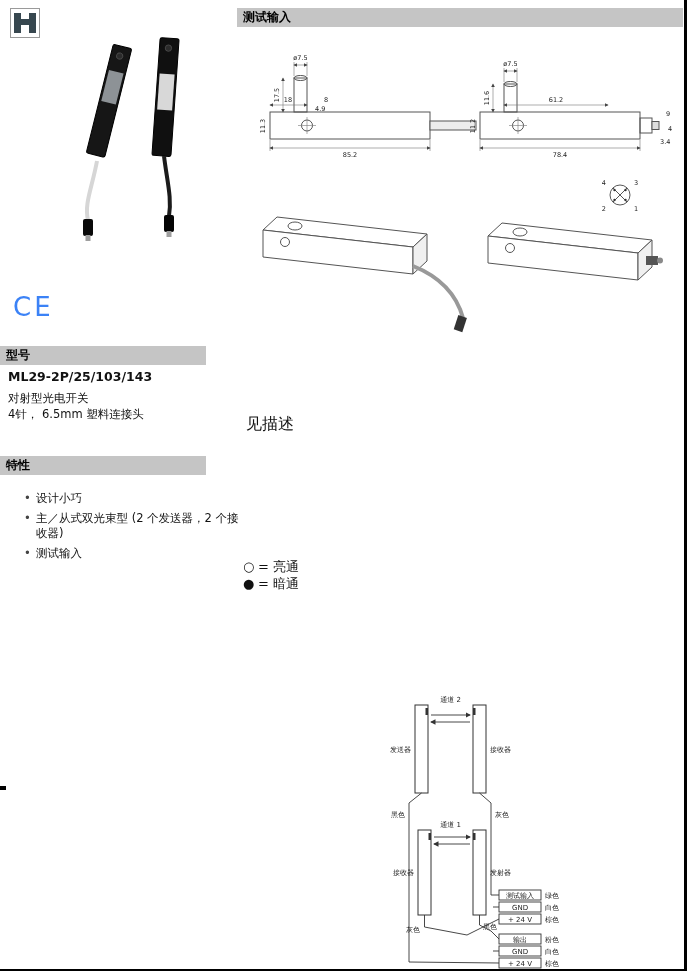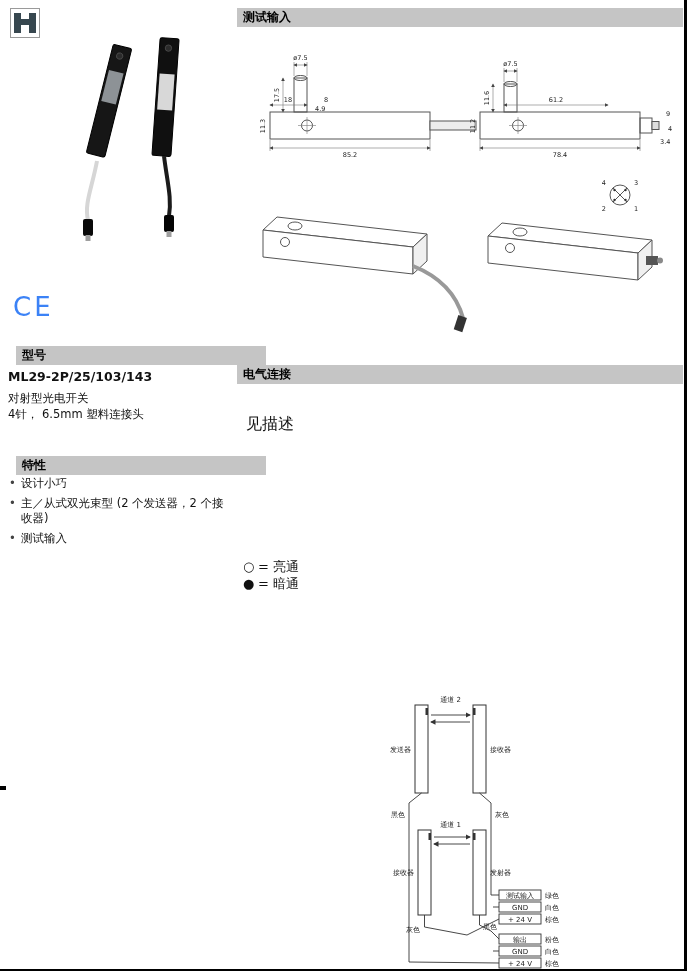--- a/index.html
+++ b/index.html
@@ -2,28 +2,28 @@
 <html><head>
 <meta charset="utf-8">
 <style>
   html,body{margin:0;padding:0;background:#e9e9e9}
   .page{position:relative;width:687px;height:971px;background:#fff;overflow:hidden;
         border-right:3px solid #000;border-bottom:2px solid #000;box-sizing:border-box;
         font-family:"DejaVu Sans","Liberation Sans",sans-serif;color:#111;margin:0 auto}
   .abs{position:absolute}
   .bar{position:absolute;height:19px;background:#c5c5c5;color:#000;font-weight:bold;
        font-size:12px;line-height:19px;padding-left:6px;box-sizing:border-box}
-  .bar.l{left:16px;width:250px}
+  .bar.l{left:0;width:206px}
   .bar.r{left:237px;width:446px}
   .thumb{position:absolute;left:10px;top:8px;width:30px;height:30px;border:1px solid #9a9a9a;
          box-sizing:border-box;display:flex;align-items:center;justify-content:center;background:#fff}
   .ce{position:absolute;left:13px;top:292px;font-size:26px;letter-spacing:3px;font-weight:400;color:#3b82f6}
   .model{position:absolute;left:8px;top:369px;font-size:12.5px;font-weight:bold}
   .desc{position:absolute;left:8px;top:390px;font-size:11.5px;line-height:16px}
-  .features{position:absolute;left:8px;top:476px;width:220px;margin:0;padding:0;list-style:none;font-size:11.5px}
+  .features{position:absolute;left:8px;top:476px;width:220px;margin:15px;padding:0;list-style:none;font-size:11.5px}
   .features li{position:relative;padding-left:13px;margin-bottom:5px;line-height:15px}
   .features li::before{content:"•";position:absolute;left:1px;top:0;color:#444}
   .note{position:absolute;left:246px;top:414px;font-size:16px}
   .legend{position:absolute;left:243px;top:558px;font-size:13px;line-height:17px}
   .legend .sym{display:inline-block;width:15px}
   .tick{position:absolute;left:0;top:786px;width:6px;height:4px;background:#000}
   svg text{font-family:"DejaVu Sans","Liberation Sans",sans-serif;fill:#222}
   text.d{font-size:6.5px}
   text.lb{font-size:7px}
 </style>
@@ -172,21 +172,20 @@
       <polygon points="8,52 22,39 172,56 158,69"></polygon>
       <polygon points="8,52 158,69 158,96 8,79"></polygon>
       <polygon points="158,69 172,56 172,83 158,96" fill="#f0f0f0"></polygon>
       <ellipse cx="40" cy="48" rx="7" ry="4"></ellipse>
       <circle cx="30" cy="64" r="4.5"></circle>
       <rect x="166" y="72" width="12" height="9" fill="#555" stroke="none"></rect>
       <circle cx="180" cy="76.5" r="3" fill="#8a8a8a" stroke="none"></circle>
     </g>
   </svg>
 
-  <div class="bar r" style="top:365px">电气连接</div>
   <div class="note">见描述</div>
 
   <div class="legend">
     <div>
       <span class="sym">○</span><span>=  亮通</span>
     </div>
     <div>
       <span class="sym">●</span><span>=  暗通</span>
     </div>
   </div>

